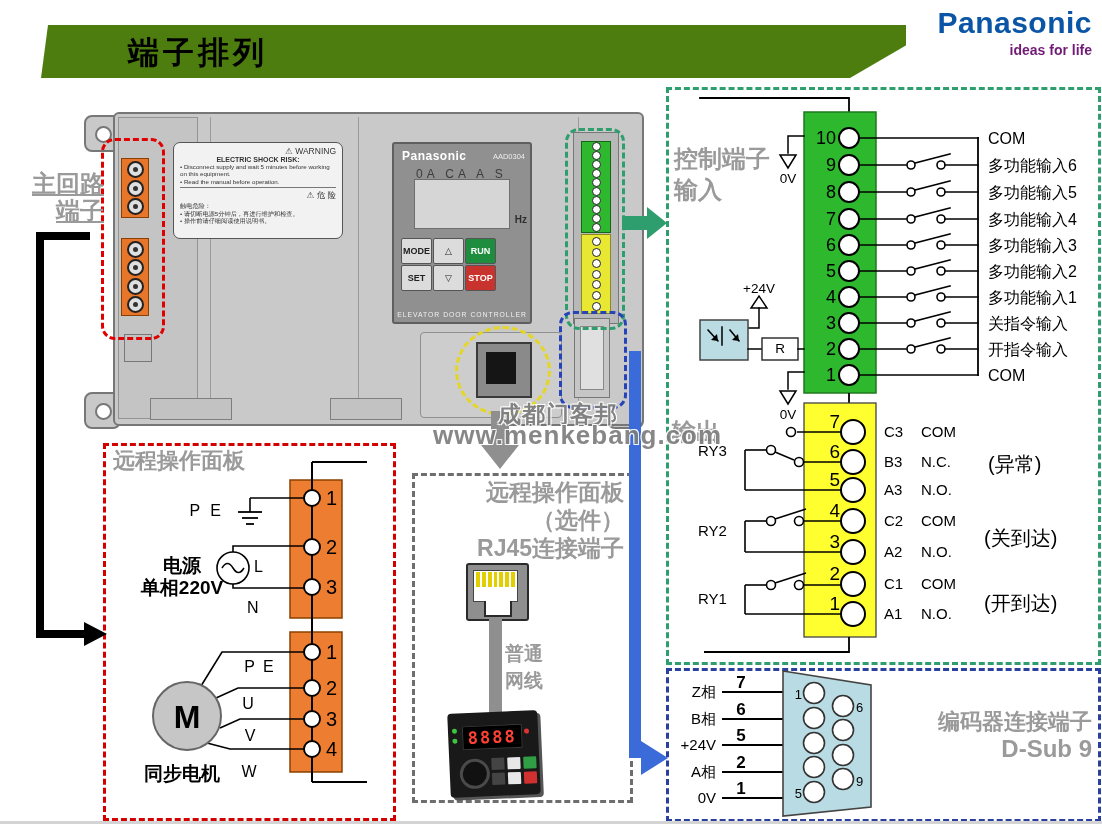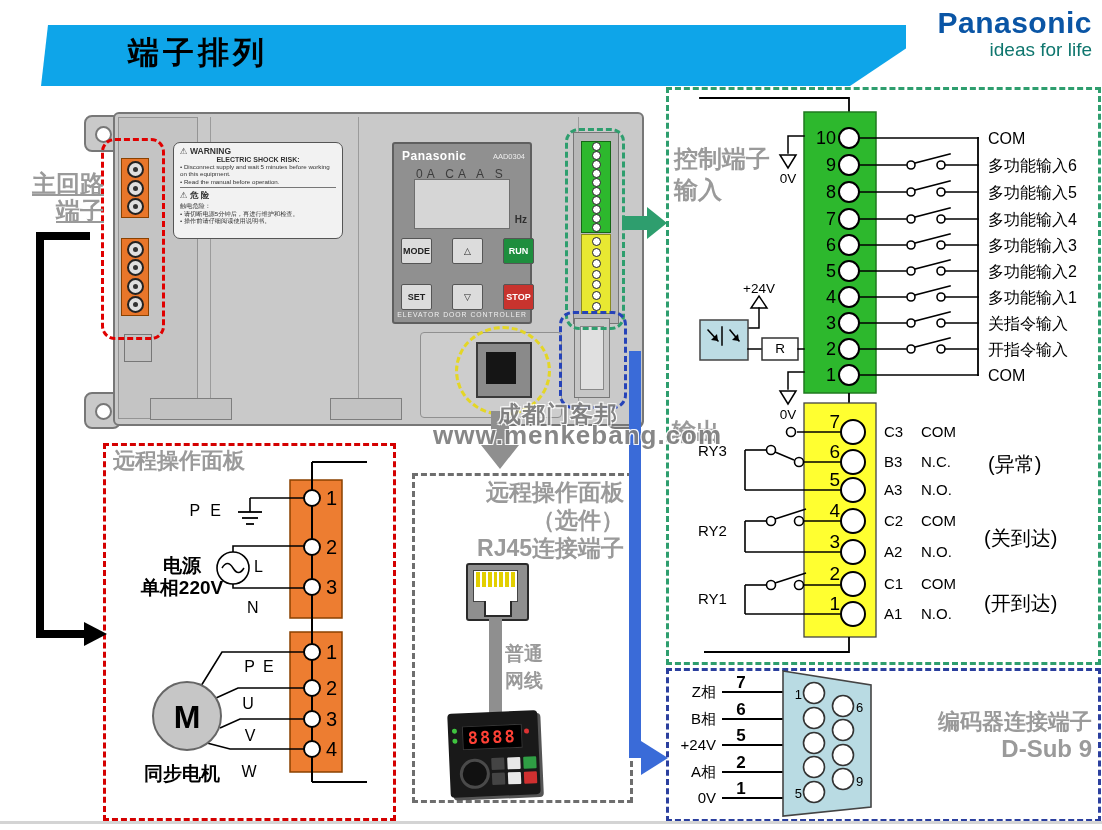--- a/index.html
+++ b/index.html
@@ -1,54 +1,54 @@
 <!DOCTYPE html>
 <html><head>
 <meta charset="utf-8">
 <style>
   html,body{margin:0;padding:0;background:#fff;}
   #stage{position:relative;width:1102px;height:830px;background:#fff;overflow:hidden;
          font-family:"Liberation Sans","DejaVu Sans",sans-serif;}
   .abs{position:absolute;}
   
-  .banner{left:38px;top:25px;width:868px;height:61px;background:#0ea5e9;
+  .banner{left:38px;top:25px;width:868px;height:53px;background:#4d7c0f;
           clip-path:polygon(10px 0,903px 0,812px 100%,3px 100%);}
   .banner-title{left:90px;top:7px;font-size:31px;font-weight:bold;color:#000;letter-spacing:4px;}
   .brandbox{right:10px;top:6px;width:220px;text-align:right;}
   .brand-main{font-size:30px;font-weight:bold;color:#0a55a5;letter-spacing:.5px;line-height:33px;}
-  .brand-tag{font-size:19px;font-weight:normal;color:#0f766e;line-height:22px;}
+  .brand-tag{font-size:14px;font-weight:bold;color:#701a75;line-height:22px;}
   
   .gtitle{color:#9a9a9a;font-weight:bold;}
   
   .boxctl{left:666px;top:87px;width:429px;height:572px;border:3px dashed #2e9e6e;}
   .boxenc{left:666px;top:668px;width:429px;height:148px;border:3px dashed #2b3f9e;}
   .boxmain{left:103px;top:443px;width:287px;height:372px;border:3px dashed #d40000;}
   .boxrj{left:412px;top:473px;width:215px;height:324px;border:3px dashed #6e6e6e;}
   
   .dev-body{left:113px;top:112px;width:527px;height:310px;background:#c9c9c9;border:2px solid #777;border-radius:6px;}
   .tab{width:33px;height:33px;background:#c9c9c9;border:2px solid #777;border-radius:8px;}
   .tab .hole{position:absolute;left:9px;top:9px;width:13px;height:13px;border-radius:50%;background:#fff;border:2px solid #777;}
   .lstrip{left:118px;top:117px;width:78px;height:300px;background:#c4c4c4;border:1px solid #949494;}
   .seam{top:117px;width:1px;height:300px;background:#9b9b9b;}
   .oblock{left:121px;width:26px;background:#e8762a;border:1px solid #8a4100;display:flex;flex-direction:column;align-items:center;justify-content:space-evenly;}
   .screw{width:13px;height:13px;border-radius:50%;background:#e0e0e0;border:2px solid #222;position:relative;}
   .screw:after{content:"";position:absolute;left:4px;top:4px;width:5px;height:5px;border-radius:50%;background:#333;}
   .warn{left:173px;top:142px;width:170px;height:97px;background:#f2f2f2;border:1.5px solid #555;border-radius:7px;
         padding:3px 6px;box-sizing:border-box;color:#333;}
-  .warn .wt{text-align:left;font-size:8.5px;font-weight:bold;}
+  .warn .wt{text-align:right;font-size:8.5px;font-weight:normal;}
   .warn .ws{text-align:center;font-size:7px;font-weight:bold;}
   .warn .wl{font-size:6.2px;line-height:1.2;}
   .warn .div{border-top:1px solid #777;margin:2px 0;}
   .panel{left:392px;top:142px;width:136px;height:178px;background:#909090;border:2px solid #5f5f5f;border-radius:3px;}
   .p-brand{left:8px;top:5px;font-size:12px;font-weight:bold;color:#fff;letter-spacing:.5px;}
   .p-model{right:5px;top:8px;font-size:7.5px;color:#ececec;}
   .p-ind{left:22px;top:23px;font-size:12px;color:#3c3c3c;letter-spacing:4px;}
   .p-display{left:20px;top:35px;width:94px;height:48px;background:#d6d6d6;border:1px solid #6e6e6e;}
   .p-hz{right:3px;top:70px;font-size:10px;color:#2e2e2e;font-weight:bold;}
-  .p-btns{left:7px;top:94px;display:grid;grid-template-columns:repeat(3,31px);grid-auto-rows:26px;gap:20px;}
+  .p-btns{left:7px;top:94px;display:grid;grid-template-columns:repeat(3,31px);grid-auto-rows:26px;gap:1px;}
   .pb{display:flex;align-items:center;justify-content:center;font-size:9px;font-weight:bold;border-radius:2px;
       background:#dcdcdc;color:#222;border:1px solid #555;}
   .pb.run{background:#1e8e3e;color:#fff;}
   .pb.stop{background:#c8332e;color:#fff;}
   .p-footer{left:0;right:0;bottom:4px;text-align:center;font-size:6.8px;color:#f0f0f0;letter-spacing:1px;}
   .striphouse{left:573px;top:132px;width:44px;height:190px;background:#b8b8b8;border:1px solid #777;}
   .gstrip{left:581px;top:141px;width:28px;height:90px;background:#2db82d;border:1px solid #156615;
           display:flex;flex-direction:column;align-items:center;justify-content:space-evenly;}
   .ystrip{left:581px;top:234px;width:28px;height:78px;background:#e8e832;border:1px solid #8a8a20;
           display:flex;flex-direction:column;align-items:center;justify-content:space-evenly;}

